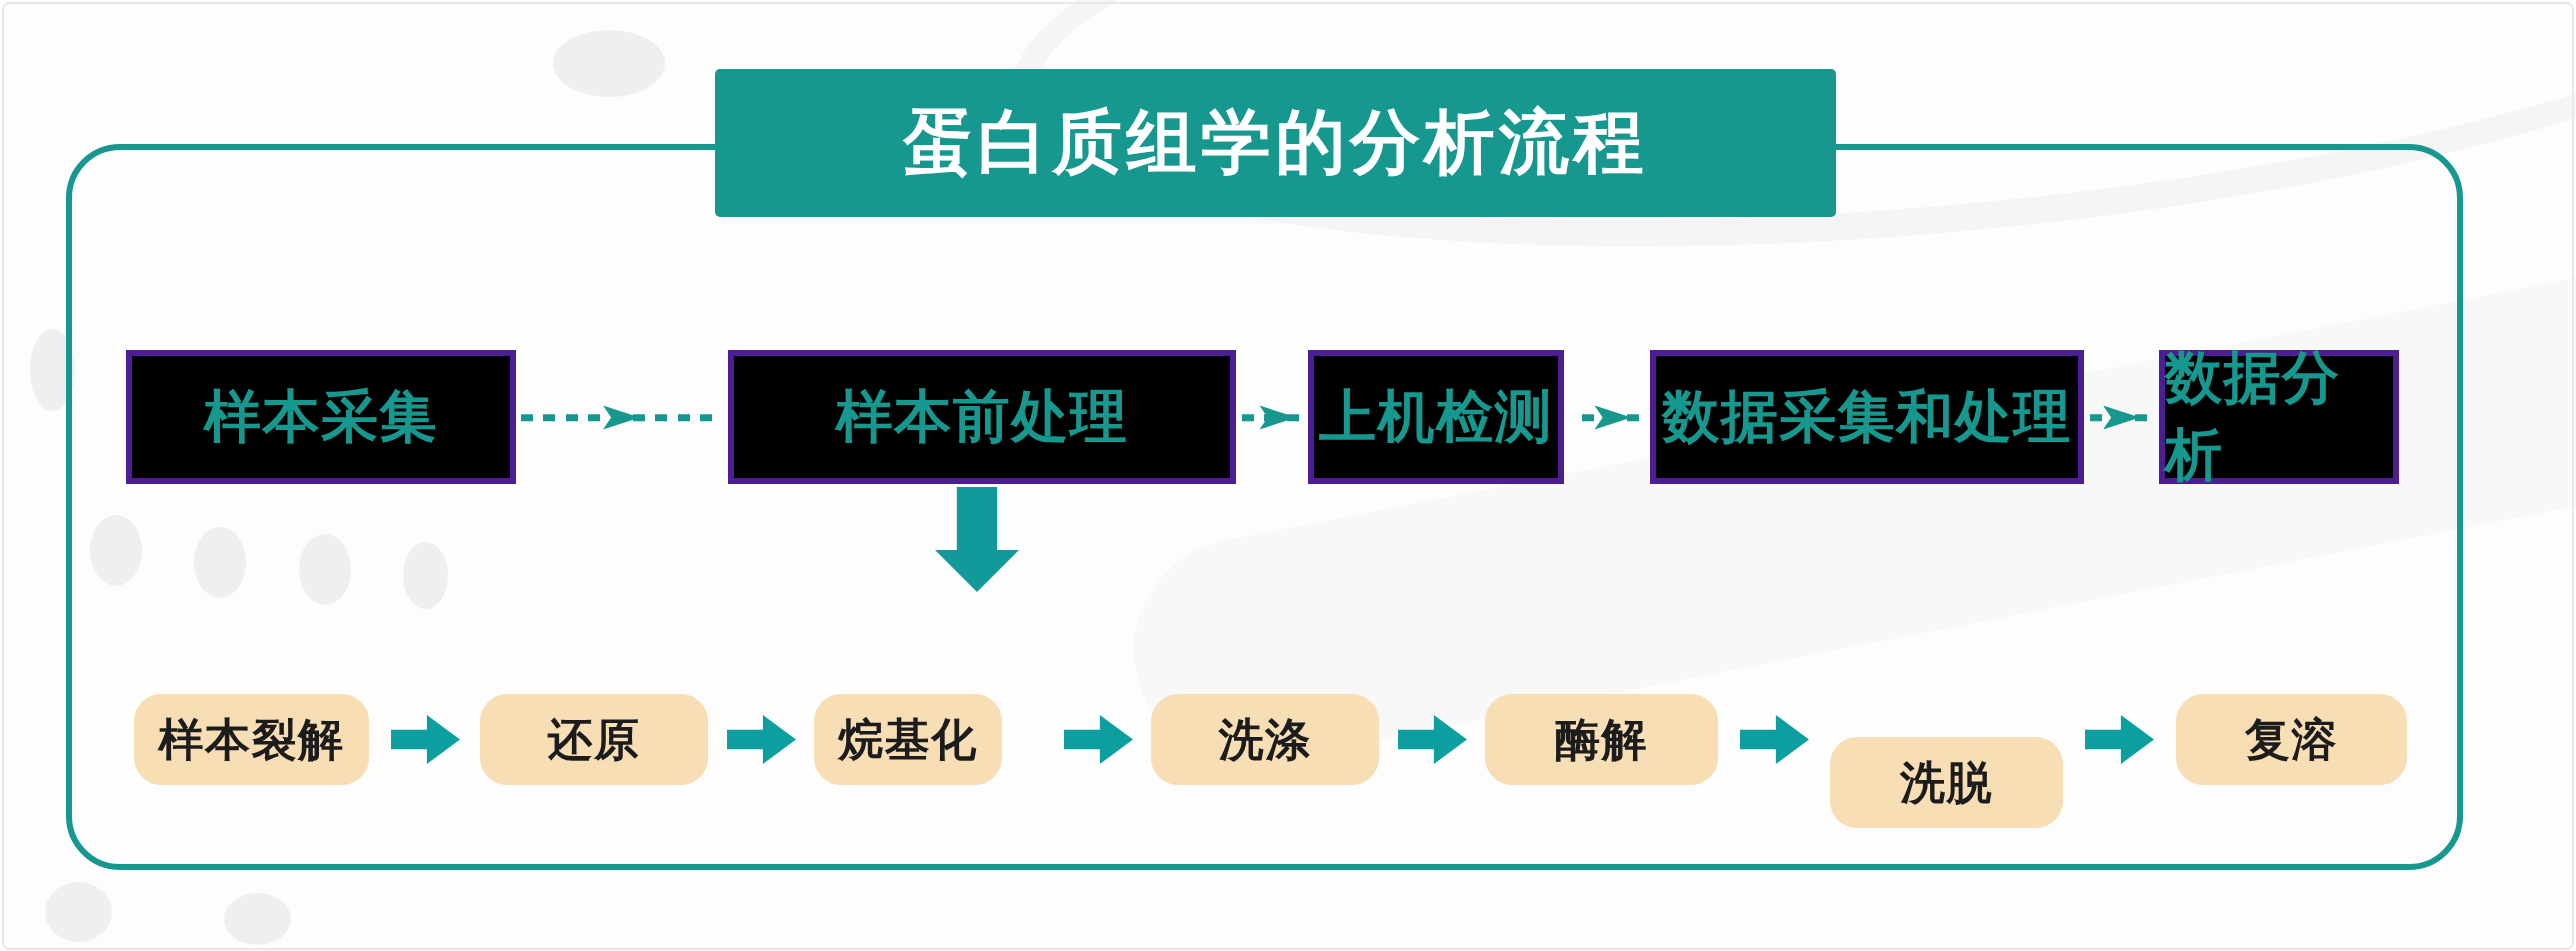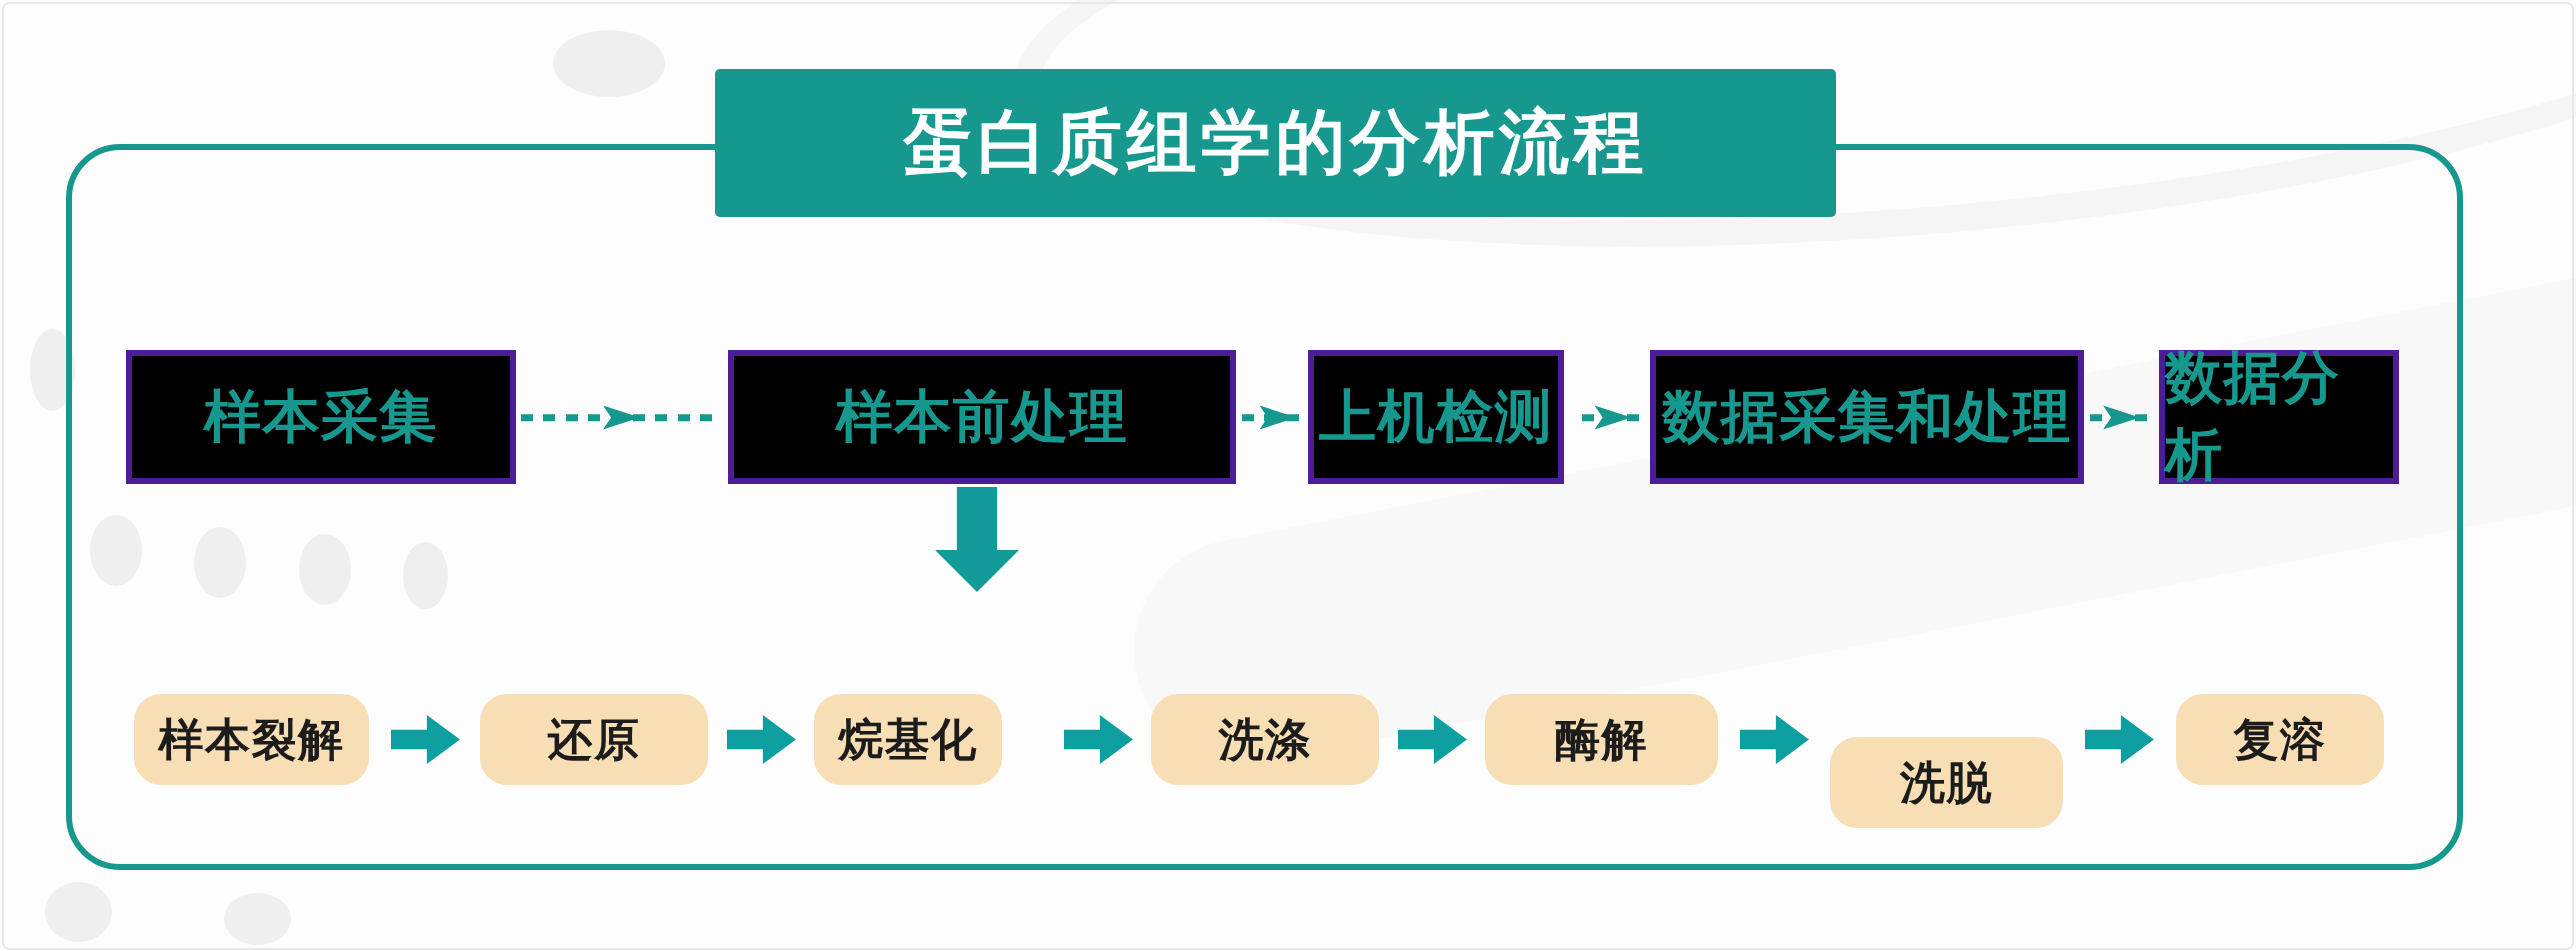--- a/index.html
+++ b/index.html
@@ -96,21 +96,21 @@
     background:#F8DEB4;border-radius:27px;
     display:flex;align-items:center;justify-content:center;
   }
   .bottom-box span{color:#1C1C1C;font-size:45px;font-weight:600;letter-spacing:1.5px;}
   .b1{left:134px;width:235px;}
   .b2{left:480px;width:228px;}
   .b3{left:814px;width:188px;}
   .b4{left:1151px;width:228px;font-family:Liberation Serif, serif;}
   .b5{left:1485px;width:233px;}
   .b6{left:1830px;width:233px;margin-top:43px;}
-  .b7{left:2176px;width:208px;align-items:center;}
+  .b7{left:2176px;width:231px;align-items:center;}
 
   
   .block-arrow{
     position:absolute;top:715px;width:69px;height:49px;
     background:#0D9EA0;
     clip-path:polygon(0 30%,52% 30%,52% 0,100% 50%,52% 100%,52% 70%,0 70%);
   }
   .a1{left:391px;} .a2{left:727px;} .a3{left:1064px;}
   .a4{left:1398px;} .a5{left:1740px;} .a6{left:2085px;}
 </style>

